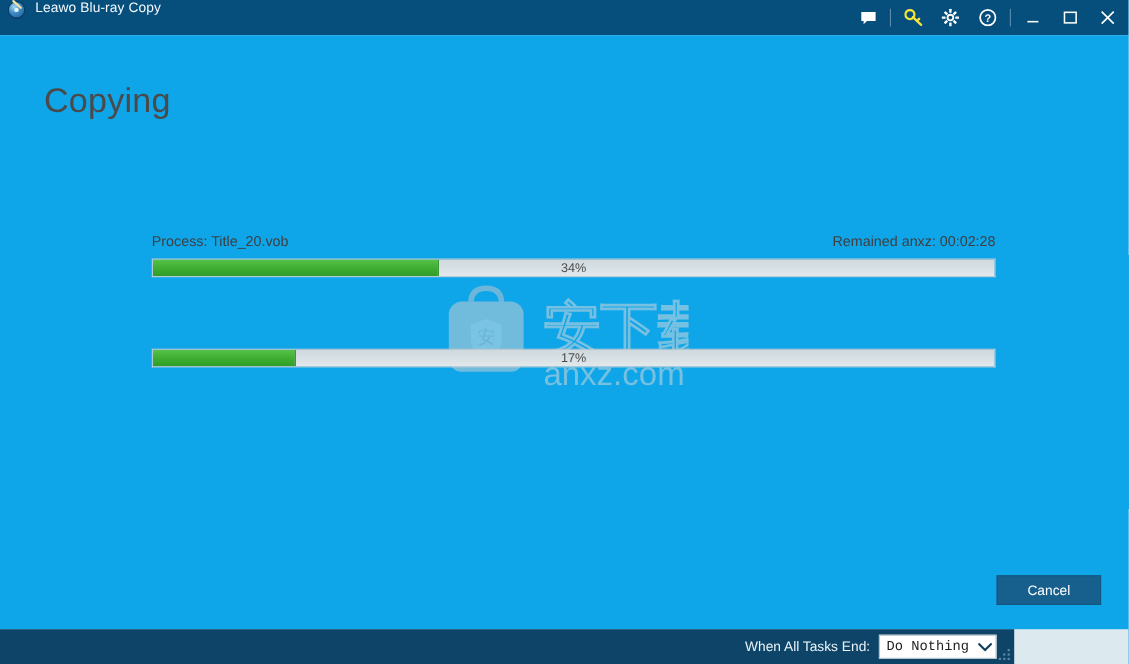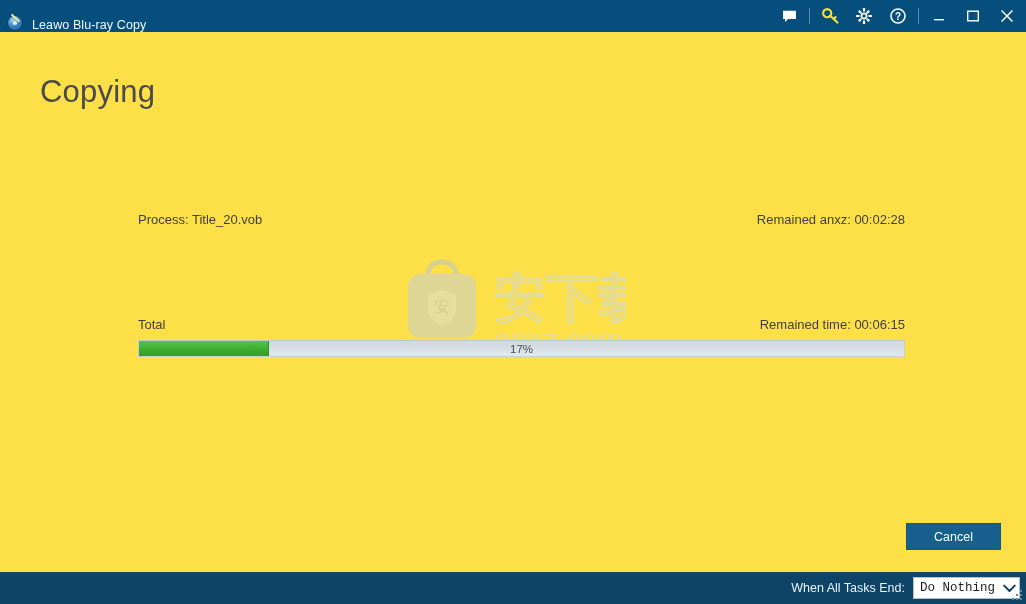--- a/index.html
+++ b/index.html
@@ -22,21 +22,21 @@
     width: 1026px;
     height: 32px;
     background: #064f7c;
     display: flex;
     align-items: center;
     color: #ffffff;
     user-select: none;
   }
   .titlebar-left {
     display: flex;
-    align-items: flex-end;
+    align-items: flex-start;
     padding-left: 6px;
     flex: 1;
     height: 100%;
   }
   .app-icon {
     width: 18px; height: 18px;
     margin-right: 8px;
     position: relative;
     flex: 0 0 auto;
   }
@@ -97,21 +97,21 @@
     justify-content: center;
     cursor: default;
   }
 
   
   .content {
     position: absolute;
     top: 32px; left: 0;
     width: 1026px;
     height: 540px;
-    background: #fde047;
+    background: #0ea5e9;
   }
   .page-title {
     position: absolute;
     left: 40px;
     top: 42px;
     font-size: 31px;
     font-weight: 400;
     color: #4a4a4a;
     letter-spacing: 0.2px;
   }
@@ -186,27 +186,27 @@
     align-items: center;
     justify-content: center;
     cursor: default;
   }
 
   
   .statusbar {
     position: absolute;
     left: 0;
     top: 572px;
-    width: 1026px;
+    width: 922px;
     height: 32px;
     background: #0d4468;
     display: flex;
     align-items: center;
     justify-content: flex-end;
-    padding-right: 6px;
+    padding-right: 16px;
     color: #ffffff;
   }
   .status-label {
     font-size: 12.5px;
     color: #eaf3f8;
     margin-right: 8px;
     white-space: nowrap;
   }
   .select-wrap {
     position: relative;
@@ -346,27 +346,27 @@
 
       <text x="96" y="96" font-size="30" fill="#ccd7dc" font-family="Liberation Sans, sans-serif">anxz.com</text>
     </svg>
   </div>
 
   <div class="prog-block first">
     <div class="prog-head">
       <span class="prog-label">Process:  Title_20.vob</span>
       <span class="prog-time">Remained anxz:  00:02:28</span>
     </div>
+    <div class="bar-outer">
+      <div class="bar-fill" style="width: 34%;"></div>
+      <div class="bar-pct">34%</div>
+    </div>
   </div>
 
   <div class="prog-block second">
-    <div class="prog-head">
-      <span class="prog-label">Total</span>
-      <span class="prog-time">Remained time:  00:06:15</span>
-    </div>
     <div class="bar-outer">
       <div class="bar-fill" style="width: 17%;"></div>
       <div class="bar-pct">17%</div>
     </div>
   </div>
 
   <div class="cancel-btn">Cancel</div>
 
 </div>
 

